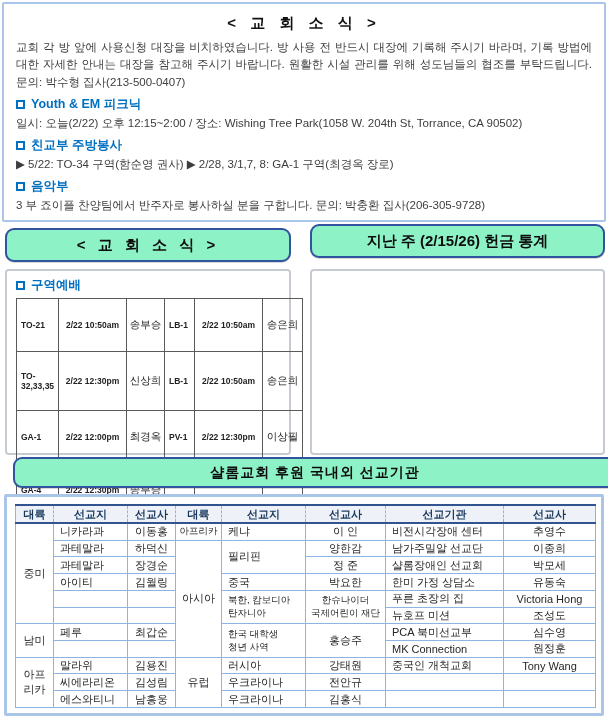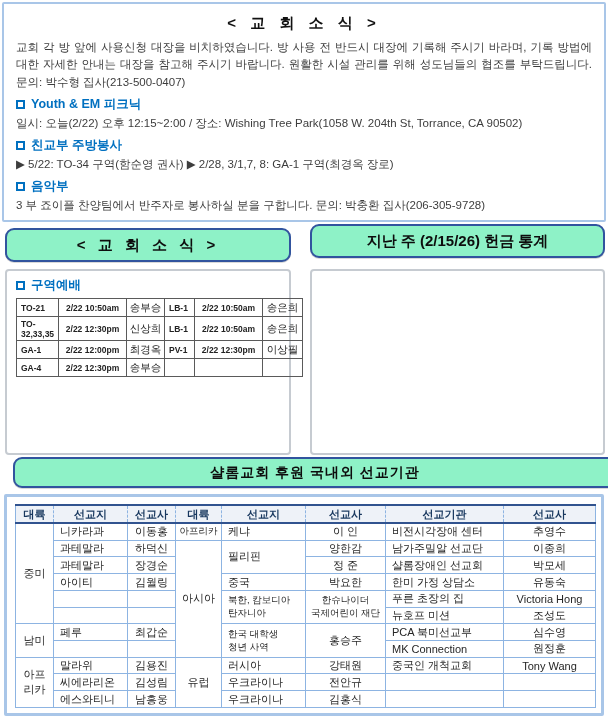--- a/index.html
+++ b/index.html
@@ -28,21 +28,21 @@
 
   
   .panel { position:absolute; top:269px; height:186px; border:2px solid #c6cbd1;
     border-radius:4px; background:#fff; }
   .panel-left  { left:5px; width:286px; padding:6px 9px; }
   .panel-right { left:310px; width:295px; }
   .district-hdr { display:flex; align-items:center; gap:6px; font-size:12.5px;
     font-weight:bold; color:#0070c0; margin-bottom:4px; }
   .district-table { border-collapse:collapse; width:268px; table-layout:fixed; }
   .district-table td { border:1px solid #5a5a5a; color:#222; text-align:center;
-    vertical-align:middle; padding:1px 2px; overflow:hidden; white-space:pre-line; }
+    vertical-align:middle; padding:19px 2px; overflow:hidden; white-space:pre-line; }
   .district-table td.code { font-size:8.5px; font-weight:bold; text-align:left; padding-left:4px; }
   .district-table td.dt   { font-size:8.5px; font-weight:bold; }
   .district-table td.nm   { font-size:10.5px; }
   .dc1{width:42px}.dc2{width:68px}.dc3{width:38px}.dc4{width:30px}.dc5{width:68px}.dc6{width:40px}
   .dr { height:18px; } .dr2 { height:24px; }
 
   
   .mission-box { position:absolute; left:4px; top:494px; width:600px; height:222px;
     border:3px solid #a9c6e8; border-radius:2px; background:#fff; padding:7px 8px; }
   .mission-table { border-collapse:collapse; width:100%; height:204px; table-layout:fixed; }

